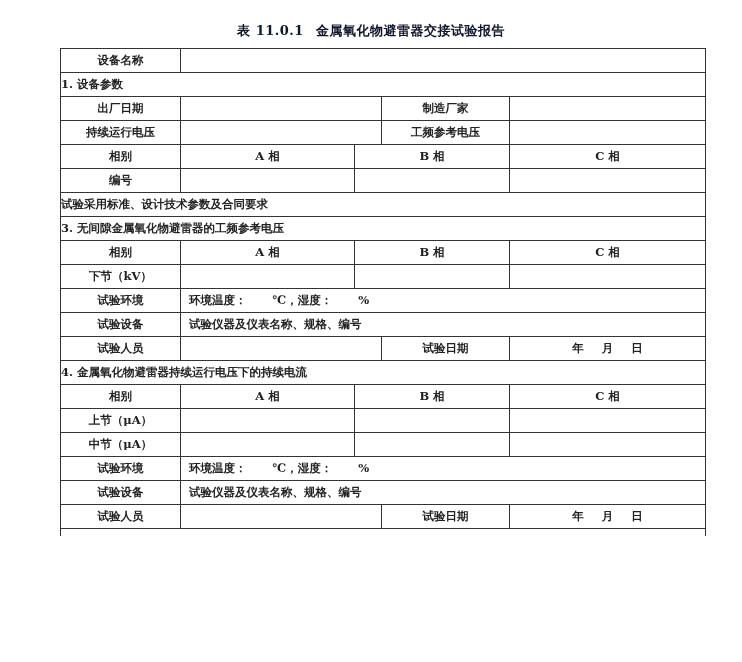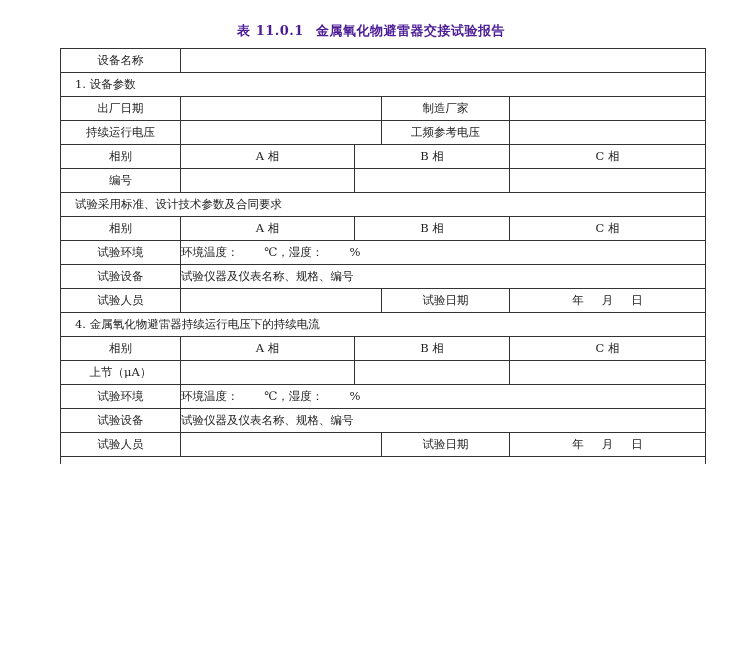--- a/index.html
+++ b/index.html
@@ -4,34 +4,34 @@
 <style>
   html, body { margin: 0; padding: 0; background: #ffffff; }
   body {
     width: 742px; height: 662px; overflow: hidden; position: relative;
     font-family: "DejaVu Serif", "Liberation Serif", serif;
     color: #222;
   }
   .title {
     position: absolute; left: 0; top: 22px; width: 742px;
     text-align: center; font-size: 13px; font-weight: bold;
-    letter-spacing: 0.5px; color: #4c1d95;
+    letter-spacing: 0.5px; color: #0f172a;
   }
   .title .num { margin-right: 12px; }
   table.report {
     position: absolute; left: 60px; top: 48px;
-    width: 645px; border-collapse: collapse; table-layout: fixed;
+    width: 645px; border-collapse: collapse; table-layout: fixed; font-weight: bold;
   }
   table.report td {
     border: 1px solid #333; height: 23px; padding: 0;
     font-size: 11.5px; text-align: center; vertical-align: middle;
     white-space: nowrap; overflow: hidden;
   }
-  table.report td.left { text-align: left; padding-left: 0; }
-  table.report td.section { text-align: left; padding-left: 14px; }
+  table.report td.left { text-align: left; padding-left: 8px; }
+  table.report td.section { text-align: left; }
   table.report tr.trunc td { height: 7px; border-bottom: none; }
   .gap { display: inline-block; width: 26px; }
   .dgap { display: inline-block; width: 18px; }
 </style>
 </head>
 <body>
 
 <div class="title">
   <span class="num">表 11.0.1</span><span>金属氧化物避雷器交接试验报告</span>
 </div>
@@ -79,24 +79,33 @@
     <td></td>
     <td colspan="3"></td>
     <td colspan="2"></td>
   </tr>
 
   <tr>
     <td colspan="7" class="section">试验采用标准、设计技术参数及合同要求</td>
   </tr>
 
   <tr>
+    <td colspan="7" class="section">3. 无间隙金属氧化物避雷器的工频参考电压</td>
+  </tr>
+  <tr>
     <td>相别</td>
     <td>A 相</td>
     <td colspan="3">B 相</td>
     <td colspan="2">C 相</td>
+  </tr>
+  <tr>
+    <td>下节（kV）</td>
+    <td></td>
+    <td colspan="3"></td>
+    <td colspan="2"></td>
   </tr>
   <tr>
     <td>试验环境</td>
     <td colspan="6" class="left">
       <span>环境温度：</span><span class="gap"></span><span>℃，湿度：</span><span class="gap"></span><span>%</span>
     </td>
   </tr>
   <tr>
     <td>试验设备</td>
     <td colspan="6" class="left">试验仪器及仪表名称、规格、编号</td>
@@ -119,20 +128,26 @@
     <td colspan="3">B 相</td>
     <td colspan="2">C 相</td>
   </tr>
   <tr>
     <td>上节（μA）</td>
     <td></td>
     <td colspan="3"></td>
     <td colspan="2"></td>
   </tr>
   <tr>
+    <td>中节（μA）</td>
+    <td></td>
+    <td colspan="3"></td>
+    <td colspan="2"></td>
+  </tr>
+  <tr>
     <td>试验环境</td>
     <td colspan="6" class="left">
       <span>环境温度：</span><span class="gap"></span><span>℃，湿度：</span><span class="gap"></span><span>%</span>
     </td>
   </tr>
   <tr>
     <td>试验设备</td>
     <td colspan="6" class="left">试验仪器及仪表名称、规格、编号</td>
   </tr>
   <tr>

